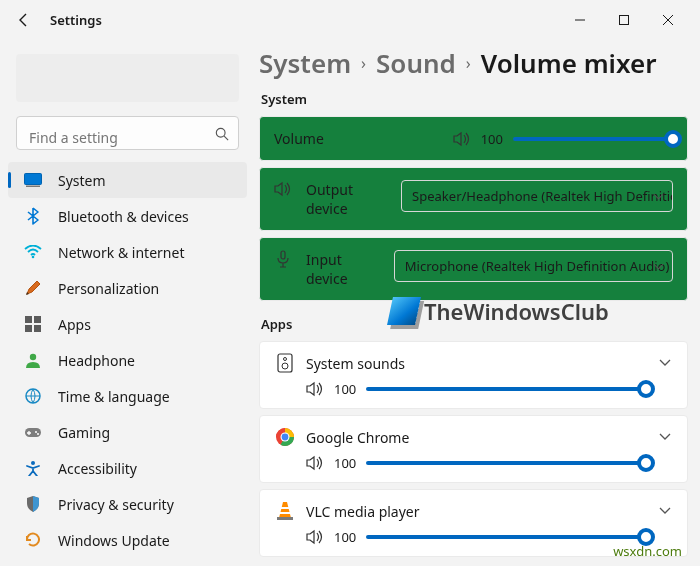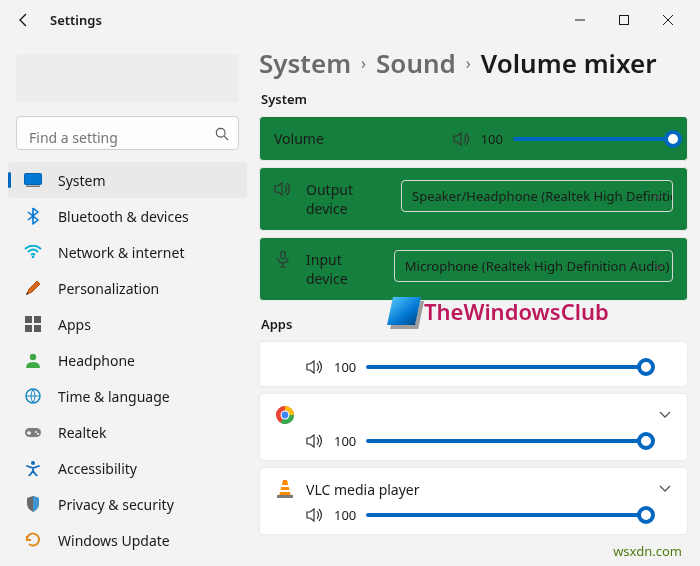--- a/index.html
+++ b/index.html
@@ -39,21 +39,21 @@
 .slider .track { height: 4px; flex: 1; background: #0067c0; border-radius: 4px; }
 .slider .thumb { position: absolute; right: 0; top: 50%; transform: translate(50%,-50%); width: 18px; height: 18px; border-radius: 50%; background: #fff; border: 4px solid #0067c0; }
 .sel { margin-left: auto; min-width: 228px; height: 32px; border: 1px solid #d6d6d6; border-radius: 4px; padding: 0 26px 0 10px; display: flex; align-items: center; font-size: 13px; position: relative; white-space: nowrap; overflow: hidden; text-overflow: ellipsis; }
 .sel::after { content: ""; position: absolute; right: 10px; top: 50%; width: 6px; height: 6px; border-right: 1.5px solid #555; border-bottom: 1.5px solid #555; transform: translateY(-70%) rotate(45deg); }
 .appcard { background: #fff; border: 1px solid #eaeaea; border-radius: 4px; margin-bottom: 6px; padding: 10px 14px; }
 .appcard .row1 { display: flex; align-items: center; }
 .appcard .applabel { font-size: 14px; }
 .appcard .expand { margin-left: auto; width: 16px; height: 16px; display:flex; align-items:center; justify-content:center;}
 .appcard .row2 { display: flex; align-items: center; gap: 10px; margin-top: 6px; }
 .appicon { width: 22px; height: 22px; display: flex; align-items: center; justify-content: center; margin-right: 10px; }
-.wm { position: absolute; left: 390px; top: 296px; display:flex; align-items:center; font-size: 22px; font-weight:600; color: #be185d; pointer-events: none;}
+.wm { position: absolute; left: 390px; top: 296px; display:flex; align-items:center; font-size: 22px; font-weight:600; color: #404040; pointer-events: none;}
 .wm .sq { width: 28px; height: 28px; transform: skewX(-12deg); position: relative; margin-right: 6px; }
 .wm .sq::before { content:""; position:absolute; inset:0; background: linear-gradient(135deg,#4fc3f7 0%,#0078d4 60%,#004e8c 100%); box-shadow: 4px 4px 0 rgba(0,0,0,0.35); }
 .srcwm { position:absolute; right: 18px; bottom: 6px; font-size: 13px; color:#4d7c0f; }
 </style>
 </head>
 <body>
 
 <div class="titlebar">
   <div class="back">
     <svg width="16" height="16" viewBox="0 0 16 16">
@@ -159,21 +159,21 @@
       </div>
       <div class="navitem">
         <span class="navicon">
             <svg width="18" height="14" viewBox="0 0 18 14">
               <rect x="1" y="3" width="16" height="9" rx="4.5" fill="#7d7d7d"></rect>
               <path d="M5 6 V10 M3 8 H7" stroke="#fff" stroke-width="1.3"></path>
               <circle cx="12" cy="7" r="1" fill="#fff"></circle>
               <circle cx="14" cy="9" r="1" fill="#fff"></circle>
             </svg>
           </span>
-        <span class="navlabel">Realtek</span>
+        <span class="navlabel">Gaming</span>
       </div>
       <div class="navitem">
         <span class="navicon">
             <svg width="16" height="16" viewBox="0 0 16 16">
               <circle cx="8" cy="3" r="2" fill="#0a6bbd"></circle>
               <path d="M2 6 L8 8 L14 6 M8 8 V11 L4 16 M8 11 L12 16" stroke="#0a6bbd" stroke-width="1.8" fill="none" stroke-linecap="round"></path>
             </svg>
           </span>
         <span class="navlabel">Accessibility</span>
       </div>
@@ -244,20 +244,35 @@
             <path d="M2 8 Q2 13 7 13 Q12 13 12 8 M7 13 V17 M4 17 H10" stroke="#333" fill="none" stroke-width="1.2"></path>
           </svg>
         </span>
       <span class="cardlabel">Input device</span>
       <div class="sel">Microphone (Realtek High Definition Audio)</div>
     </div>
 
     <div class="sectionlabel" style="margin-top:14px">Apps</div>
 
     <div class="appcard">
+      <div class="row1">
+        <span class="appicon">
+            <svg width="16" height="20" viewBox="0 0 16 20">
+              <rect x="1" y="1" width="14" height="18" rx="2" fill="none" stroke="#333" stroke-width="1.2"></rect>
+              <circle cx="8" cy="6" r="1.5" fill="none" stroke="#333"></circle>
+              <circle cx="8" cy="13" r="3" fill="none" stroke="#333"></circle>
+            </svg>
+          </span>
+        <span class="applabel">System sounds</span>
+        <span class="expand">
+            <svg width="12" height="8" viewBox="0 0 12 8">
+              <path d="M1 1 L6 6 L11 1" stroke="#555" fill="none" stroke-width="1.3"></path>
+            </svg>
+          </span>
+      </div>
       <div class="row2">
         <span style="width:22px"></span>
         <span class="cardicon">
             <svg width="18" height="16" viewBox="0 0 18 16">
               <path d="M1 5 H4 L8 2 V14 L4 11 H1 Z" fill="none" stroke="#333" stroke-width="1.2"></path>
               <path d="M11 4 Q14 8 11 12 M13 2 Q18 8 13 14" stroke="#333" fill="none" stroke-width="1.2"></path>
             </svg>
           </span>
         <span class="volnum">100</span>
         <div class="slider long">
@@ -272,20 +287,21 @@
         <span class="appicon">
             <svg width="20" height="20" viewBox="0 0 20 20">
               <circle cx="10" cy="10" r="9" fill="#ea4335"></circle>
               <path d="M10 1 A9 9 0 0 1 19 10 L10 10 Z" fill="#fbbc05"></path>
               <path d="M19 10 A9 9 0 0 1 5.5 17.8 L10 10 Z" fill="#34a853"></path>
               <path d="M1 10 A9 9 0 0 1 10 1 L10 10 Z" fill="#ea4335"></path>
               <circle cx="10" cy="10" r="4.5" fill="#fff"></circle>
               <circle cx="10" cy="10" r="3.4" fill="#4285f4"></circle>
             </svg>
           </span>
+        <span class="applabel">Google Chrome</span>
         <span class="expand">
             <svg width="12" height="8" viewBox="0 0 12 8">
               <path d="M1 1 L6 6 L11 1" stroke="#555" fill="none" stroke-width="1.3"></path>
             </svg>
           </span>
       </div>
       <div class="row2">
         <span style="width:22px"></span>
         <span class="cardicon">
             <svg width="18" height="16" viewBox="0 0 18 16">

